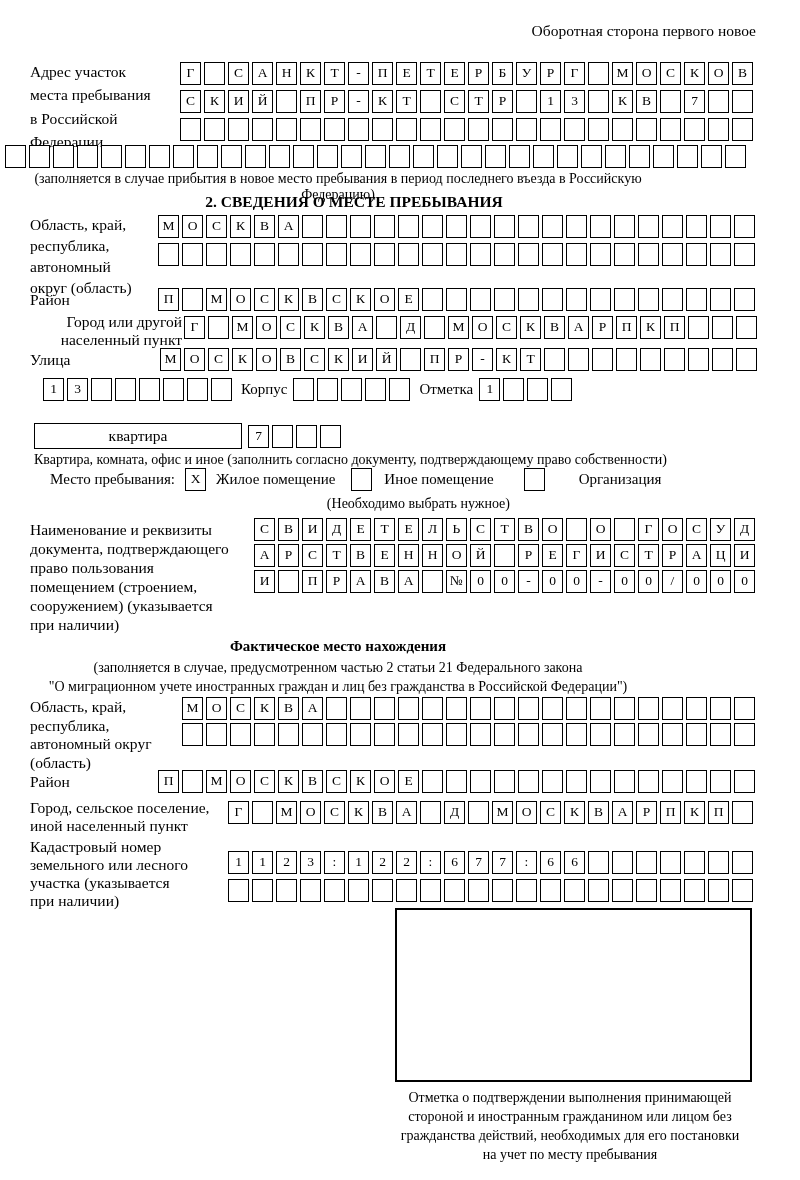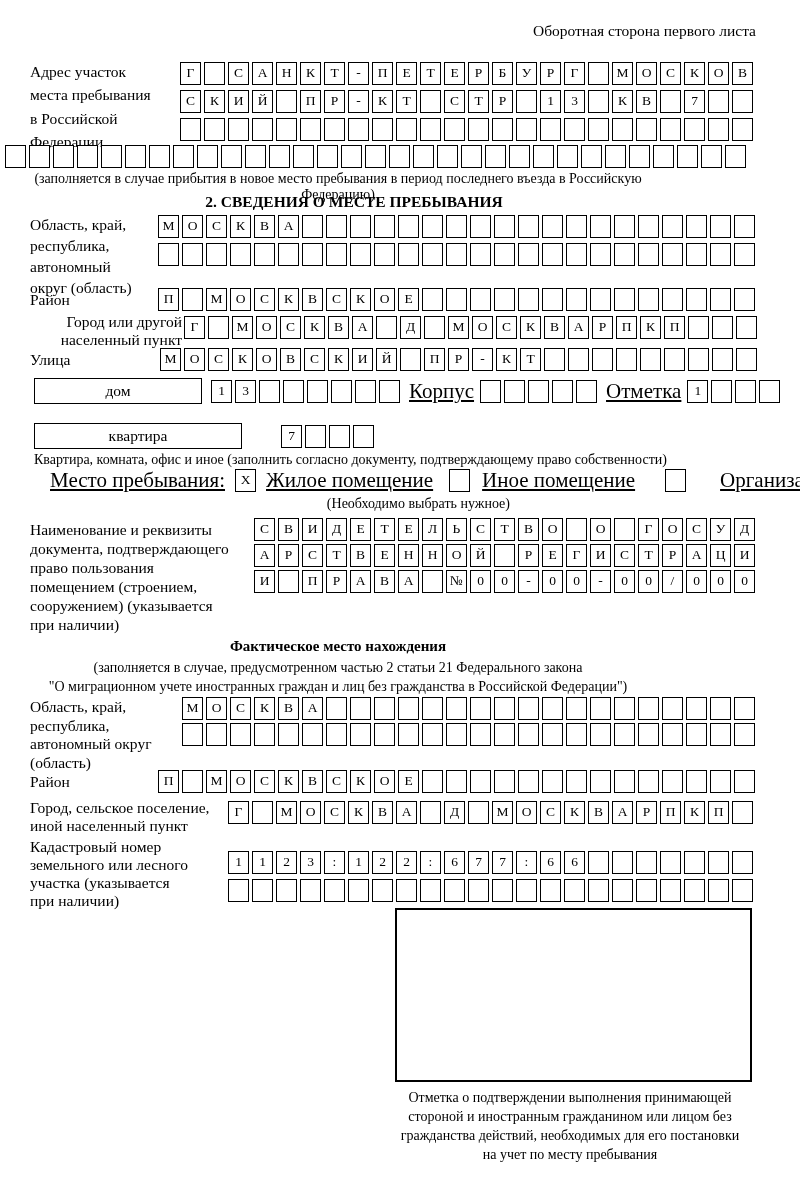--- a/index.html
+++ b/index.html
@@ -9,31 +9,31 @@
   .cap{position:absolute;font-size:14px;}
   .center{left:0;width:676px;text-align:center;}
   .bold{font-weight:bold;}
   .cells{position:absolute;display:flex;}
   .cell{box-sizing:border-box;flex:0 0 auto;width:21px;height:23px;border:1.6px solid #000;margin-right:3px;
         text-align:center;font-size:13.5px;line-height:19px;background:#fff;}
   .hrow{position:absolute;display:flex;align-items:center;}
   .hrow .cells{position:static;}
   .widebox{box-sizing:border-box;height:26px;border:1.8px solid #000;display:flex;align-items:center;justify-content:center;
            font-size:15.5px;background:#fff;}
-  .inline-lbl{font-size:21px;margin:0 6px 0 6px;white-space:nowrap;text-decoration:underline;}
+  .inline-lbl{font-size:15px;margin:0 6px 0 6px;white-space:nowrap;}
   .opt{display:flex;align-items:center;}
   .opt .cell{margin-right:0;}
   .stamp{position:absolute;border:2px solid #000;background:#fff;box-sizing:border-box;}
 </style>
 </head>
 <body>
 
 <div class="abs" style="left:0;top:0;width:800px;height:1180px;">
 
-  <div class="lbl" style="top:22px;right:44px;text-align:right;">Оборотная сторона первого листа</div>
+  <div class="lbl" style="top:22px;right:44px;text-align:right;">Оборотная сторона первого новое</div>
 
   <div class="lbl" style="left:30px;top:60px;width:152px;line-height:23.3px;">Адрес участок
 места пребывания
 в Российской
 Федерации</div>
   <div class="cells" style="left:180px;top:62px;">
       <span class="cell">Г</span>
       <span class="cell"></span>
       <span class="cell">С</span>
       <span class="cell">А</span>
@@ -287,21 +287,20 @@
       <span class="cell"></span>
       <span class="cell"></span>
       <span class="cell"></span>
       <span class="cell"></span>
       <span class="cell"></span>
       <span class="cell"></span>
       <span class="cell"></span>
     </div>
 
   <div class="hrow" style="left:34px;top:378px;">
-    <div class="widebox" style="width:168px;">дом</div>
     <div class="cells" style="margin-left:9px;">
         <span class="cell">1</span>
         <span class="cell">3</span>
         <span class="cell"></span>
         <span class="cell"></span>
         <span class="cell"></span>
         <span class="cell"></span>
         <span class="cell"></span>
         <span class="cell"></span>
       </div>
@@ -315,21 +314,21 @@
       </div>
     <div class="inline-lbl">Отметка</div>
     <div class="cells">
         <span class="cell">1</span>
         <span class="cell"></span>
         <span class="cell"></span>
         <span class="cell"></span>
       </div>
   </div>
 
-  <div class="hrow" style="left:34px;top:423px;gap:33px;">
+  <div class="hrow" style="left:34px;top:423px;">
     <div class="widebox" style="width:208px;">квартира</div>
     <div class="cells" style="margin-left:6px;">
         <span class="cell">7</span>
         <span class="cell"></span>
         <span class="cell"></span>
         <span class="cell"></span>
       </div>
   </div>
   <div class="cap" style="left:34px;top:452px;">Квартира, комната, офис и иное (заполнить согласно документу, подтверждающему право собственности)</div>
 

